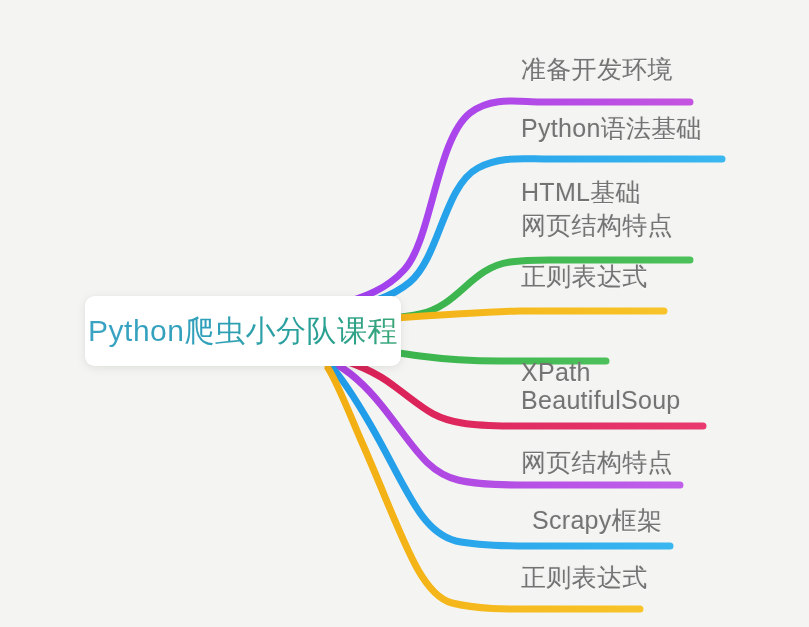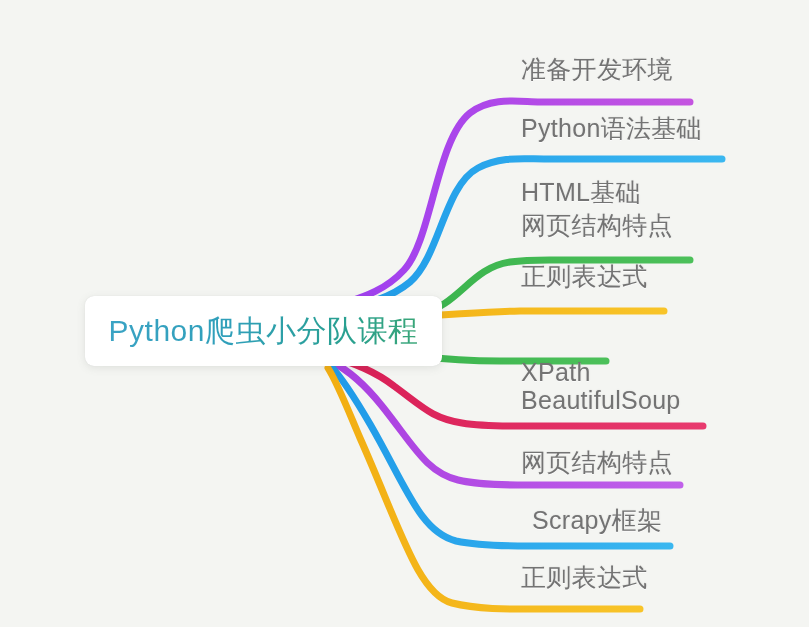--- a/index.html
+++ b/index.html
@@ -42,21 +42,21 @@
     font-family: "Liberation Sans", "DejaVu Sans", sans-serif;
   }
   .node-label .line2 {
     display: block;
     text-align: center;
   }
   #root-node {
     position: absolute;
     left: 85px;
     top: 296px;
-    width: 357px;
+    width: 316px;
     height: 70px;
     background: #ffffff;
     border-radius: 9px;
     box-shadow: 0 2px 9px rgba(90,100,90,0.13), 0 0 1px rgba(120,130,120,0.18);
     display: flex;
     align-items: center;
     justify-content: center;
     z-index: 5;
   }
   #root-node-label {

